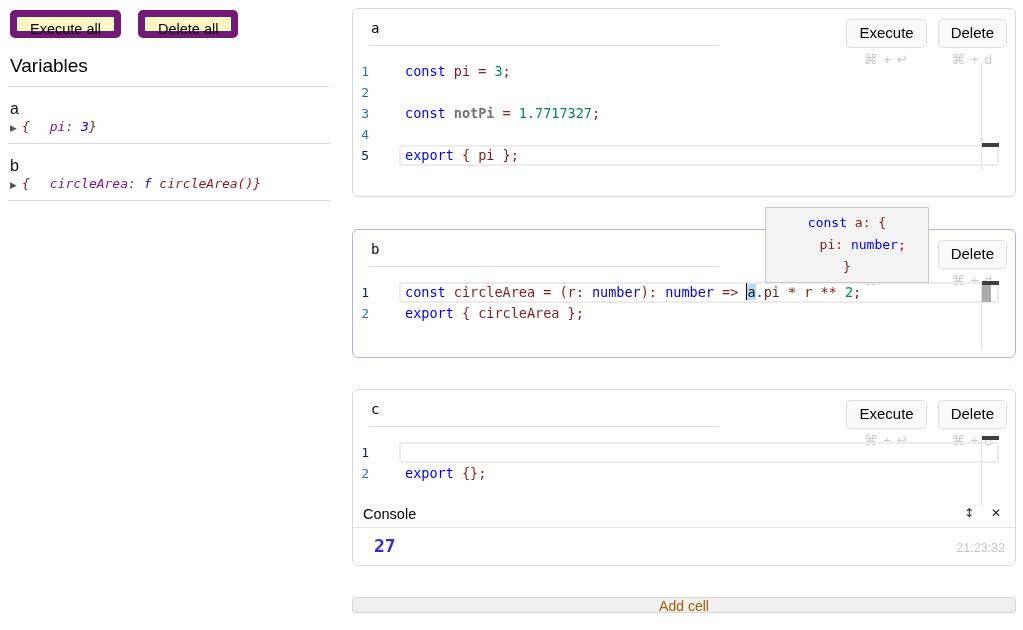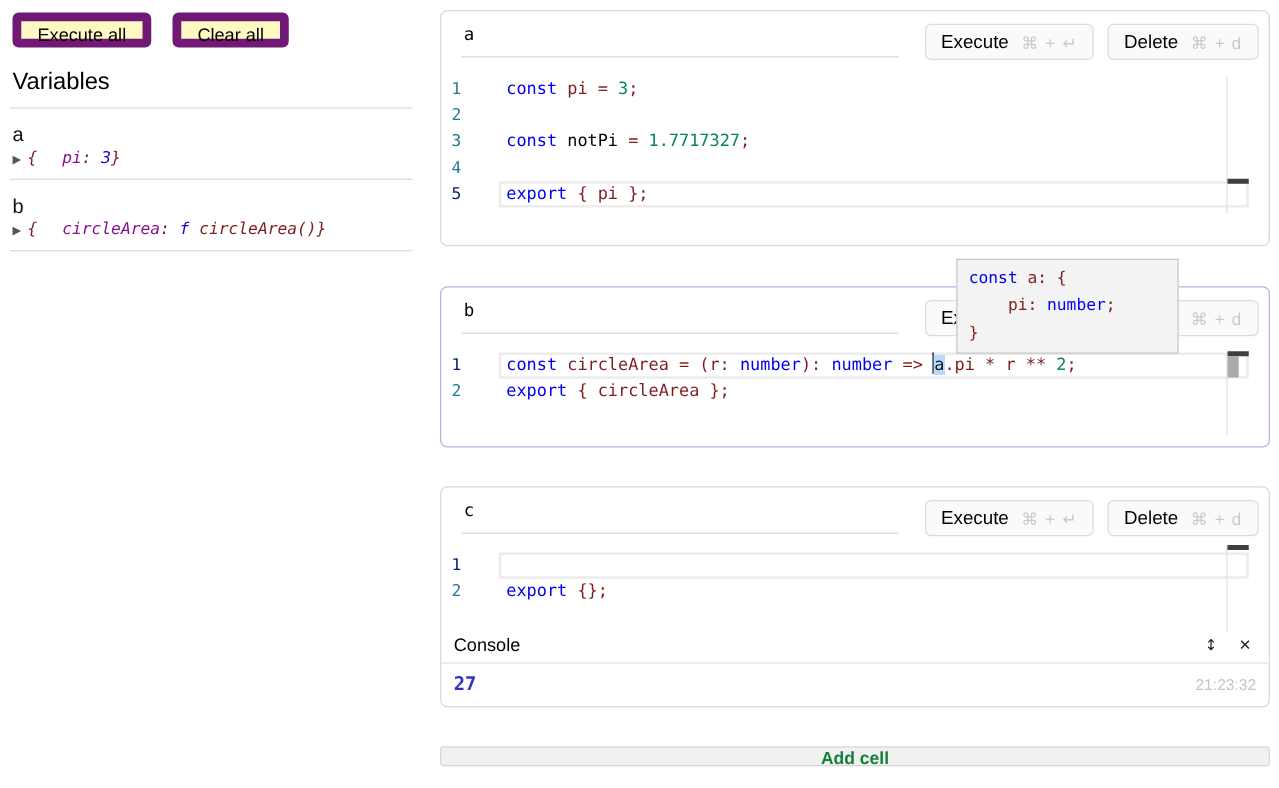--- a/index.html
+++ b/index.html
@@ -36,80 +36,80 @@
 
   .cell-header { display:flex; justify-content:space-between; align-items:flex-start; padding:8px 8px 0 16px; height:42px; }
   .cell-title {
     font-family:"DejaVu Sans Mono","Liberation Mono",monospace; font-size:14px; color:#000;
     width:350px; padding:3px 0 9px 2px; border-bottom:1px solid #d8d8d8; cursor:text;
   }
   .cell-actions { display:flex; gap:11px; margin-top:2px; }
   .action-btn {
     display:flex; align-items:center; gap:10px; padding:4px 12px; height:29px;
     font-family:"Liberation Sans",sans-serif; font-size:15px; color:#000;
-    background:#fafafa; border:1px solid #dcdcdc; border-radius:5px; cursor:pointer;
+    background:#fafafa; border:1px solid #dcdcdc; border-radius:5px; cursor:pointer;flex-direction:column;
   }
   .action-btn .sc { color:#c9c9c9; font-size:13.5px; letter-spacing:1px; white-space:nowrap; }
 
   .editor { position:relative; margin-top:10px; }
   .code-line { position:relative; height:21px; line-height:21px; font-size:13.5px; white-space:pre;
                font-family:"DejaVu Sans Mono","Liberation Mono",monospace; }
   .lnum { position:absolute; left:0; width:16px; text-align:right; color:#237893; font-size:13px; }
   .lnum.active { color:#0b216f; }
   .lcontent { position:absolute; left:52px; top:0; }
   .current-line-box { position:absolute; left:46px; right:16px; top:0; height:21px;
                       border:2px solid #ececec; border-radius:1px; }
   .ruler { position:absolute; left:628px; width:1px; background:#e2e2e2; }
   .ruler-mark { position:absolute; left:629px; width:17px; height:4px; background:#3f3f3f; }
   .ruler-thumb { position:absolute; left:629px; width:9px; background:#ababab; }
 
   
   .t-k   { color:#0000ee; }
   .t-num { color:#098658; }
-  .t-dim { color:#000000; }
+  .t-dim { color:#737373;font-weight:bold; }
   .t-p   { color:#7f1d1d; }
   .t-prop{ color:#881391;margin-left:20px; }
   .t-fn  { color:#1c00cf; }
   .t-vnum{ color:#1c00cf; }
   .t-hl  { background:#b8d9fd; }
   .t-cursor { display:inline-block; width:0; border-left:1.6px solid #000; height:17px; vertical-align:-3px; }
 
   
   .console { position:absolute; left:0; right:0; bottom:0; }
   .console-header { display:flex; justify-content:space-between; align-items:flex-start;
                     padding:5px 14px 5px 10px; border-bottom:1px solid #e4e4e4; font-size:14.5px; color:#000; }
   .console-icons { display:flex; gap:17px; align-items:center; }
   .icon-btn { font-size:12px; color:#222; cursor:pointer; font-family:"DejaVu Sans",sans-serif; }
   .console-row { display:flex; justify-content:space-between; align-items:baseline; padding:7px 10px 9px; }
-  .console-out { font-family:"DejaVu Sans Mono","Liberation Mono",monospace; font-size:15px; font-weight:bold; color:#3231c8; }
+  .console-out { font-family:"DejaVu Sans Mono","Liberation Mono",monospace; font-size:18px; font-weight:bold; color:#3231c8;margin-left:11px; }
   .console-time { font-family:Liberation Sans, sans-serif; font-size:12.5px; color:#c6c6c6; }
 
   
   .hover-tooltip {
-    position:absolute; left:765px; top:207px; width:178px; z-index:20;
+    position:absolute; left:765px; top:207px; width:164px; z-index:20;
     background:#f3f3f3; border:1px solid #c8c8c8; padding:4px 9px;
-    font-family:"DejaVu Sans Mono","Liberation Mono",monospace; font-size:13px; line-height:22px; white-space:pre;
+    font-family:"DejaVu Sans Mono","Liberation Mono",monospace; font-size:13px; line-height:22px; white-space:pre;text-align:center;
   }
 
   
   .add-cell {
     position:absolute; left:352px; top:597px; width:664px; height:16px;
     background:#f0f0f0; border:1px solid #d6d6d6; border-radius:3px;
-    font-family:"Liberation Sans",sans-serif; font-size:14px; color:#15803d; cursor:pointer;font-weight:bold;
+    font-family:"Liberation Sans",sans-serif; font-size:14px; color:#a16207; cursor:pointer;
   }
 </style>
 </head>
 <body>
 
 <div class="page">
 
   <aside class="sidebar">
     <div class="sb-toolbar">
       <button class="sb-btn">Execute all</button>
-      <button class="sb-btn">Clear all</button>
+      <button class="sb-btn">Delete all</button>
     </div>
     <h2 class="vars-heading">Variables</h2>
     <hr class="sb-hr">
     <div id="var-list">
         <div class="var-entry">
           <div class="var-name">a</div>
           <div class="var-preview">
             <span class="expander">▶</span>
             <span class="preview-tokens"><span class="t-p">{</span><span class="t-prop">pi</span><span class="t-p">: </span><span class="t-vnum">3</span><span class="t-p">}</span></span>
           </div>

